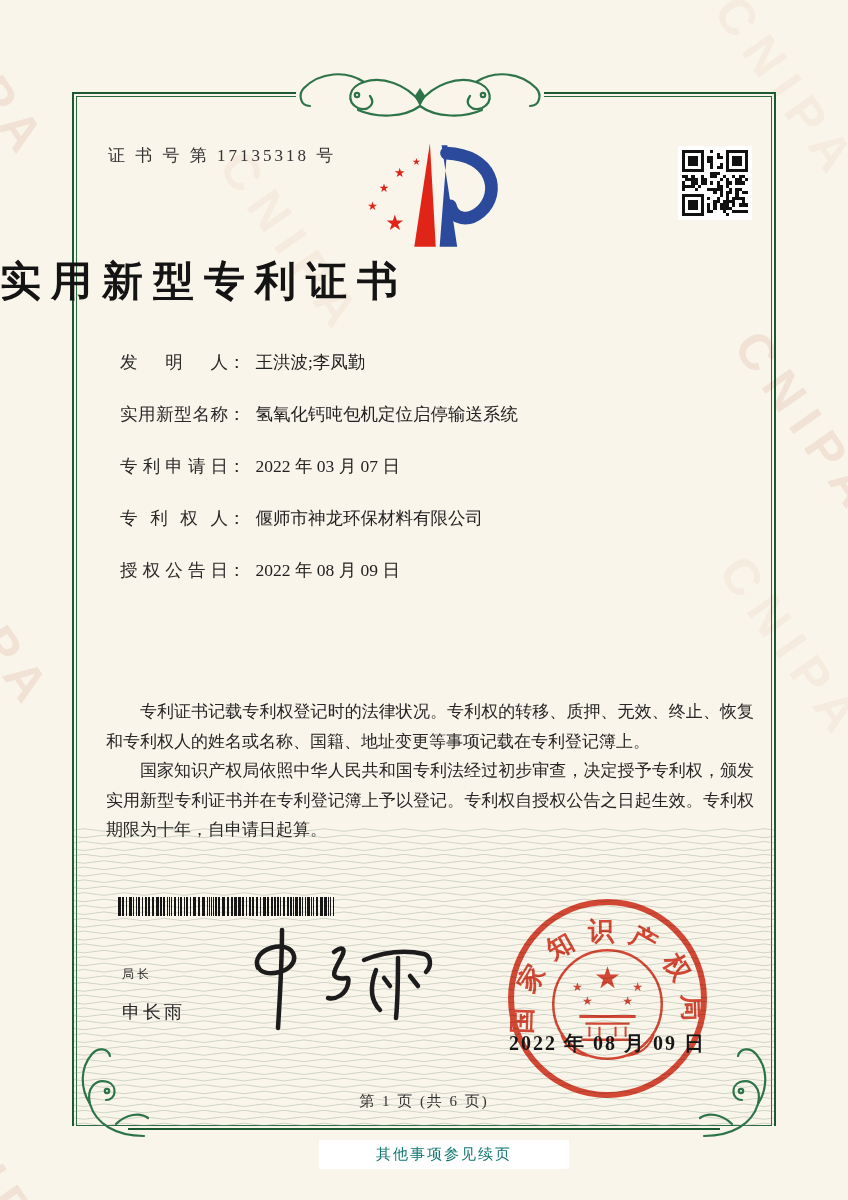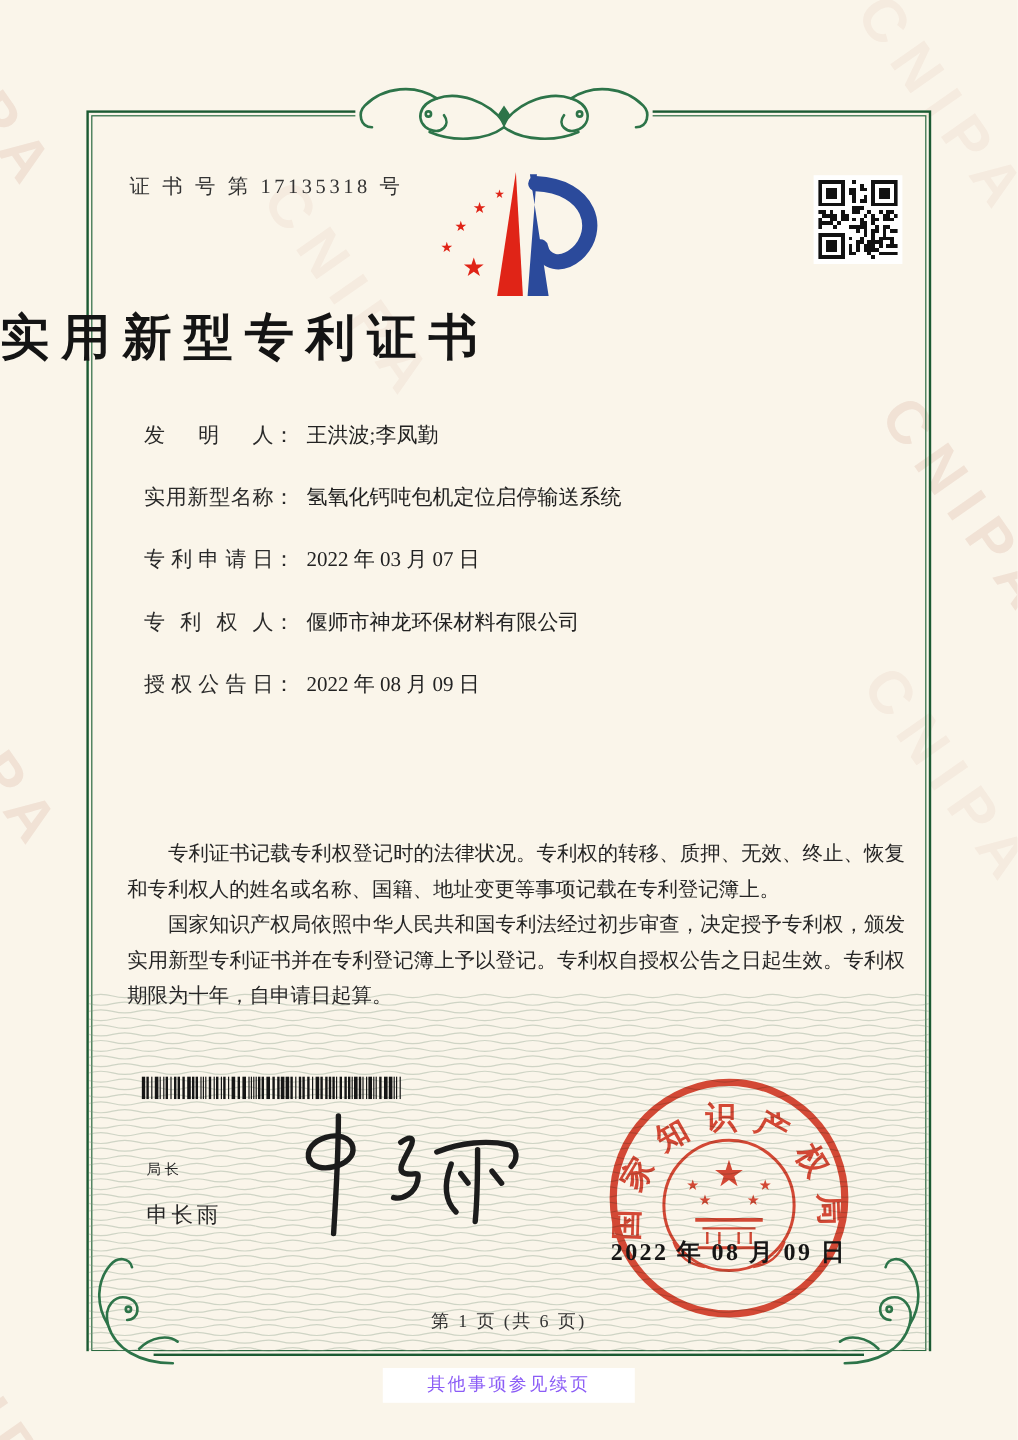--- a/index.html
+++ b/index.html
@@ -57,22 +57,22 @@
   .seal-date{
     left:500px;top:1030px;width:215px;text-align:center;
     font-size:20px;letter-spacing:2px;font-weight:600;color:#161616;z-index:5;white-space:nowrap;
   }
   .sealtext{fill:#d6402c;font-size:26px;font-weight:bold;letter-spacing:13px;
     font-family:"Liberation Serif","DejaVu Serif",serif}
 
   .page-info{left:0;width:848px;top:1092px;text-align:center;font-size:15px;letter-spacing:2px;color:#333;z-index:3}
 
   .note-box{
-    left:319px;top:1140px;width:210px;height:29px;background:#ffffff;
-    text-align:center;line-height:29px;font-size:15px;letter-spacing:2px;color:#8b5cf6;z-index:3;
+    left:319px;top:1140px;width:250px;height:29px;background:#ffffff;
+    text-align:center;line-height:29px;font-size:15px;letter-spacing:2px;color:#0f766e;z-index:3;
   }
 
   .flourish{z-index:2}
   svg{display:block}
 </style>
 </head>
 <body>
 
 <div class="wm" style="left:-60px;top:-35px">CNIPA</div>
 <div class="wm dim" style="left:750px;top:-15px">CNIPA</div>

